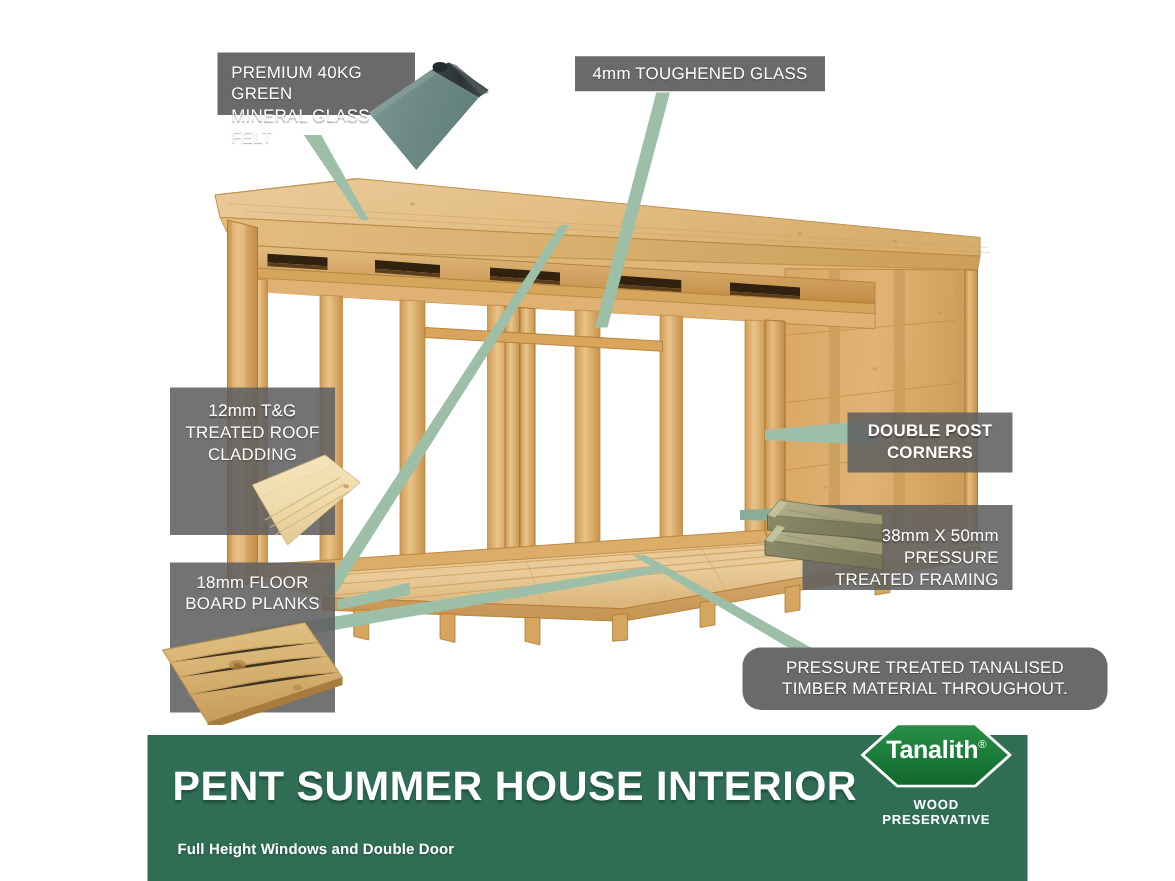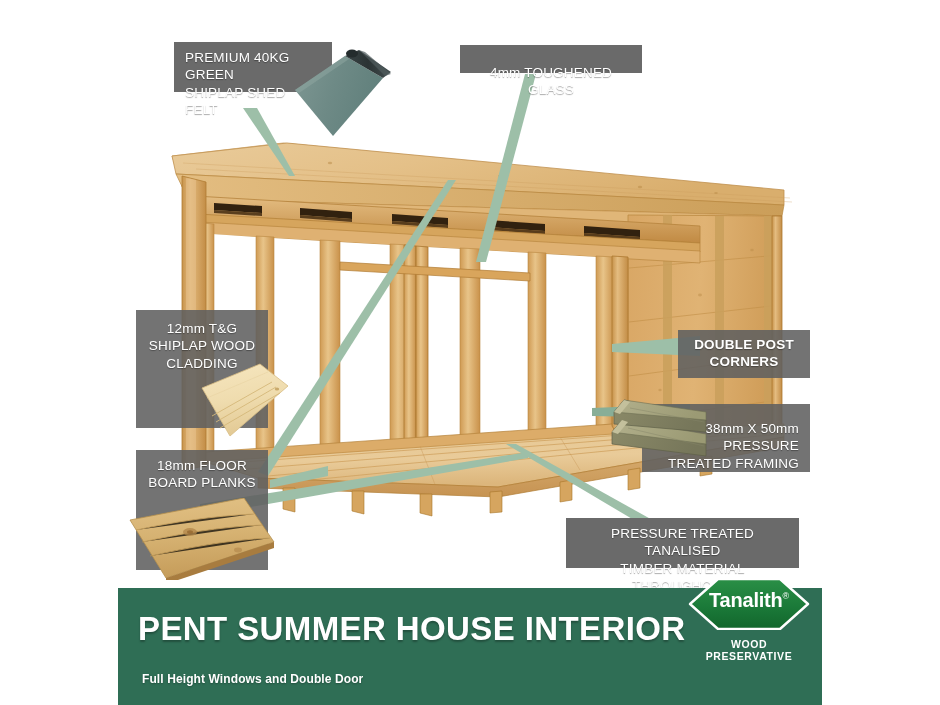--- a/index.html
+++ b/index.html
@@ -451,50 +451,50 @@
     <polygon points="4,44 14,32 20,34 10,46" fill="#c3c09c"></polygon>
     <polygon points="6,24 16,12 22,14 12,26" fill="#c3c09c"></polygon>
     <g stroke="#86866a" stroke-width="0.6" opacity="0.8">
       <line x1="20" y1="40" x2="96" y2="58"></line>
       <line x1="22" y1="20" x2="96" y2="34"></line>
     </g>
   </svg>
 
   <div class="callout lft" style="left:138px; top:42px; width:158px; height:50px;margin-left:36px;">
     <div>PREMIUM 40KG GREEN</div>
-    <div>SHIPLAP SHED FELT</div>
-  </div>
-
-  <div class="callout ctr" style="left:460px; top:45px; width:182px; height:28px; padding-top:19px;">
+    <div>MINERAL GLASS FELT</div>
+  </div>
+
+  <div class="callout ctr" style="left:460px; top:45px; width:200px; height:28px; padding-top:5px;">
     <div>4mm TOUGHENED GLASS</div>
   </div>
 
   <div class="callout ctr translucent" style="left:136px; top:310px; width:132px; height:118px; padding-top:10px;">
     <div>12mm T&amp;G</div>
-    <div>SHIPLAP WOOD</div>
+    <div>TREATED ROOF</div>
     <div>CLADDING</div>
   </div>
 
   <div class="callout ctr translucent" style="left:136px; top:450px; width:132px; height:120px; padding-top:7px;">
     <div>18mm FLOOR</div>
     <div>BOARD PLANKS</div>
   </div>
 
   <div class="callout ctr translucent" style="left:678px; top:330px; width:132px; height:48px; padding-top:6px;font-weight:bold;">
     <div>DOUBLE POST</div>
     <div>CORNERS</div>
   </div>
 
   <div class="callout rgt translucent" style="left:642px; top:404px; width:168px; height:68px; padding-top:16px;">
     <div>38mm X 50mm</div>
     <div>PRESSURE</div>
     <div>TREATED FRAMING</div>
   </div>
 
-  <div class="callout ctr" style="left:566px; top:518px; width:233px; height:50px;">
+  <div class="callout ctr" style="left:594px; top:518px; width:292px; height:50px;border-radius:15px;">
     <div>PRESSURE TREATED TANALISED</div>
     <div>TIMBER MATERIAL THROUGHOUT.</div>
   </div>
 
   <div id="banner">
     <div id="banner-title">PENT SUMMER HOUSE INTERIOR</div>
     <div id="banner-sub">Full Height Windows and Double Door</div>
   </div>
 
   <div id="tanalith">

